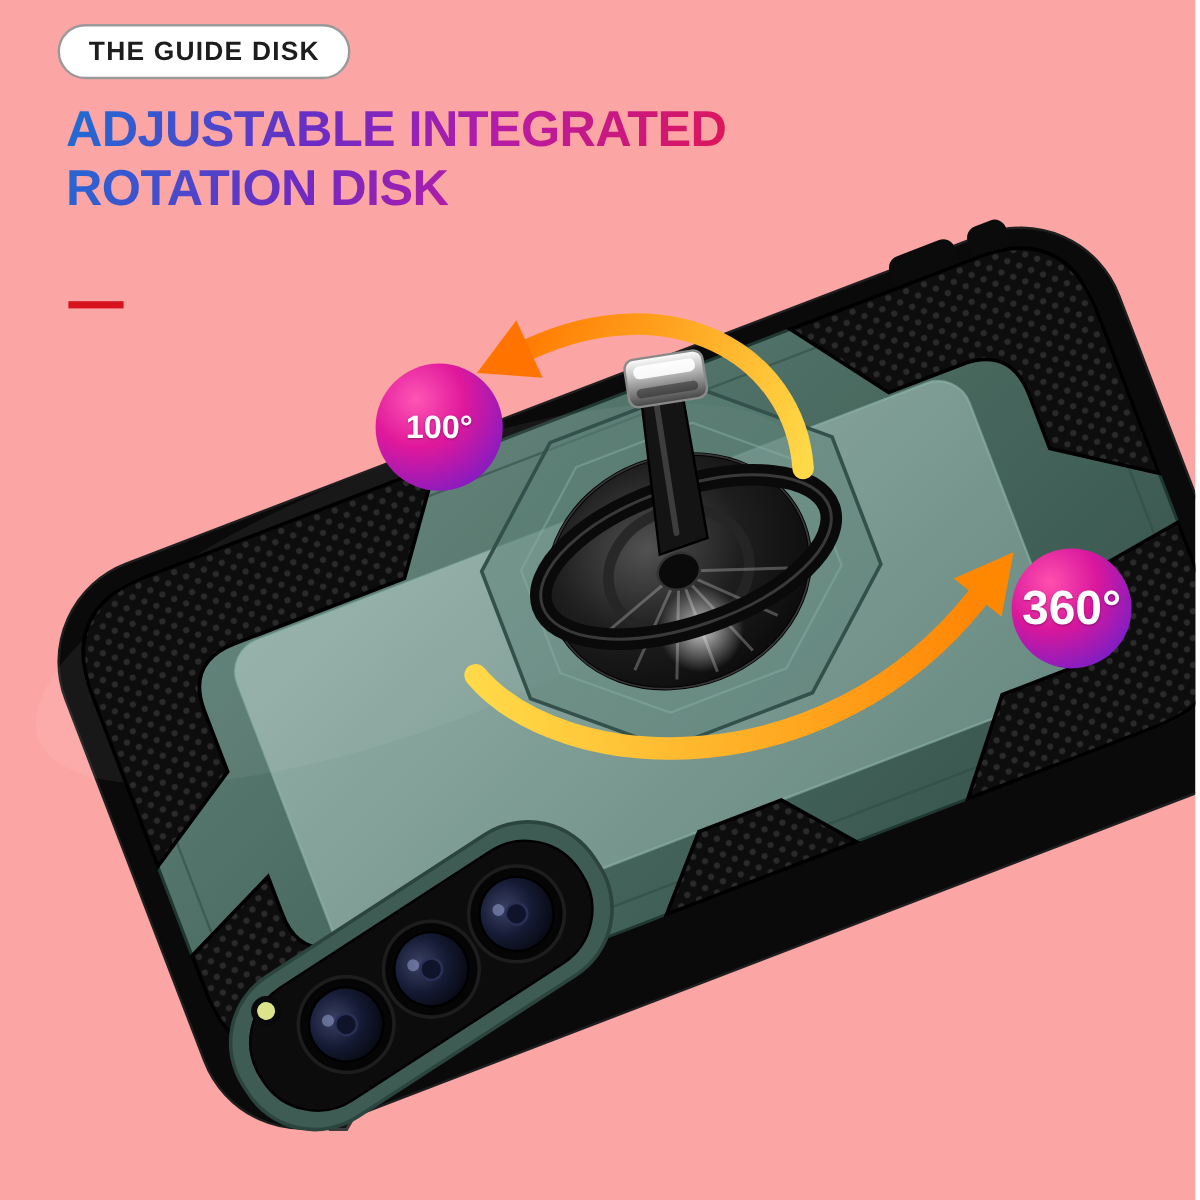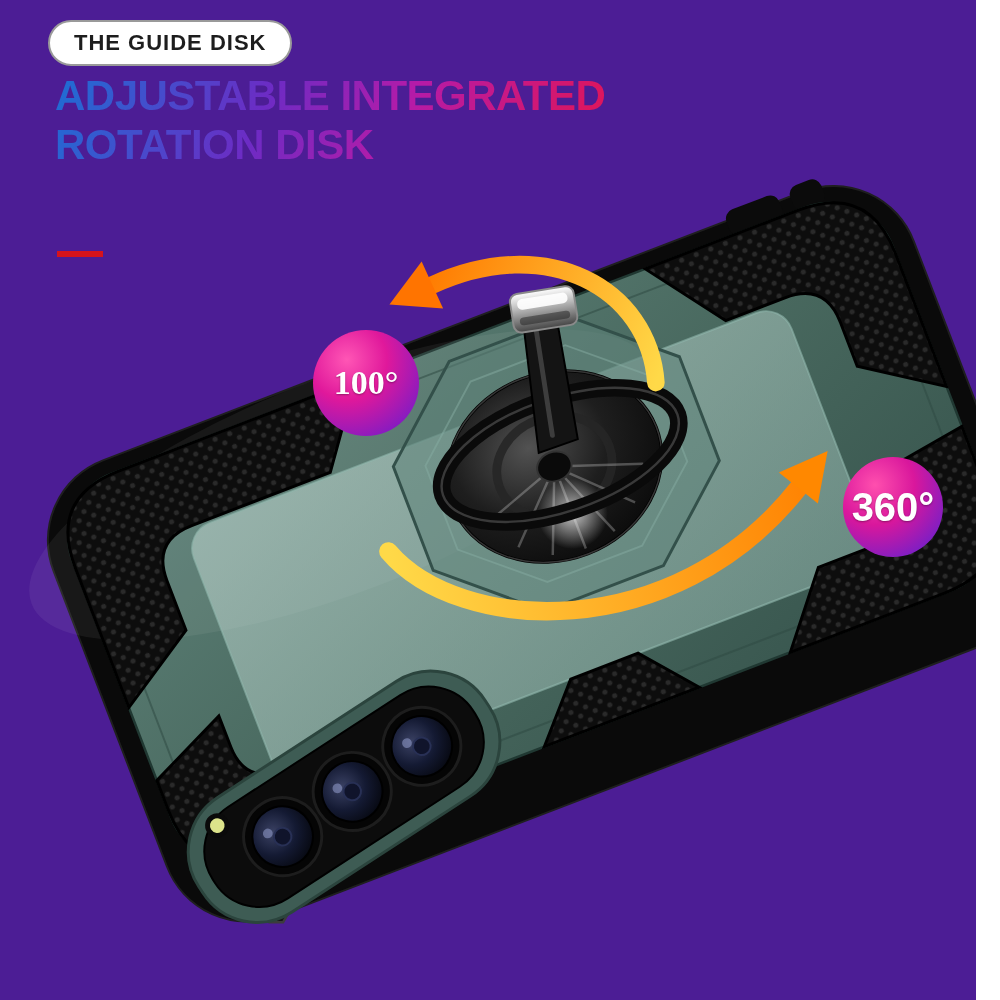--- a/index.html
+++ b/index.html
@@ -1,35 +1,36 @@
 <!DOCTYPE html>
 <html><head>
 <meta charset="utf-8">
 <style>
   html,body{margin:0;padding:0;background:#ffffff;}
   .stage{
     position:relative;
     width:976px;height:1000px;
-    background:#4c1d95;
+    background:#fca5a5;
     overflow:hidden;
     font-family:"Liberation Sans", sans-serif;
+    padding-left:20px;
   }
   .case-art{position:absolute;inset:0;display:block;}
 
   .guide-pill{
     position:absolute;left:48px;top:20px;
     border:2px solid #9a9a9a;border-radius:30px;
     padding:8px 24px;
     font-size:22px;font-weight:700;letter-spacing:1px;
     color:#1d1d1d;background:#ffffff;
     white-space:nowrap;
   }
 
   .headline{
-    position:absolute;left:55px;top:72px;margin:0;
+    position:absolute;left:55px;top:84px;margin:0;
     font-size:42px;font-weight:800;line-height:1.16;
     letter-spacing:-0.5px;
     background:linear-gradient(113deg,#1c6fd4 0%,#6d2bc4 38%,#b51ba8 62%,#e31551 100%);
     -webkit-background-clip:text;background-clip:text;
     color:transparent;
     white-space:nowrap;
   }
   .headline span{display:block;}
 
   .red-dash{
@@ -37,24 +38,23 @@
     width:46px;height:6px;background:#d6131c;
   }
 
   .angle-badge{
     position:absolute;border-radius:50%;
     display:flex;align-items:center;justify-content:center;
     color:#ffffff;font-weight:700;
     text-shadow:0 1px 2px rgba(0,0,0,0.35);
   }
   .badge-100{
-    left:313px;top:330px;width:106px;height:106px;
-    font-size:34px;
+    left:313px;top:303px;width:106px;height:106px;
+    font-size:27px;
     background:radial-gradient(circle at 32% 28%,#ff56b5 0%,#e0189b 38%,#8a1bbf 78%,#6a15a8 100%);
-    font-family:Liberation Serif, serif;
   }
   .badge-360{
     left:843px;top:457px;width:100px;height:100px;
     font-size:40px;
     background:radial-gradient(circle at 32% 28%,#ff4fae 0%,#d9179c 40%,#7d1ec4 80%,#5f13a5 100%);
   }
 </style>
 </head>
 <body>
 

